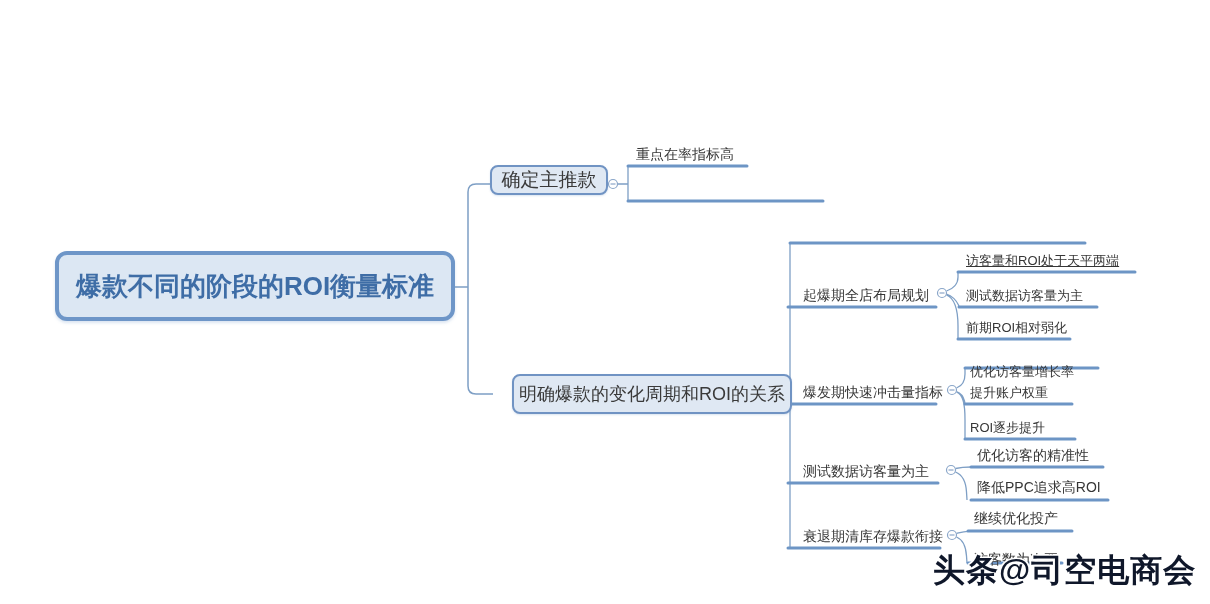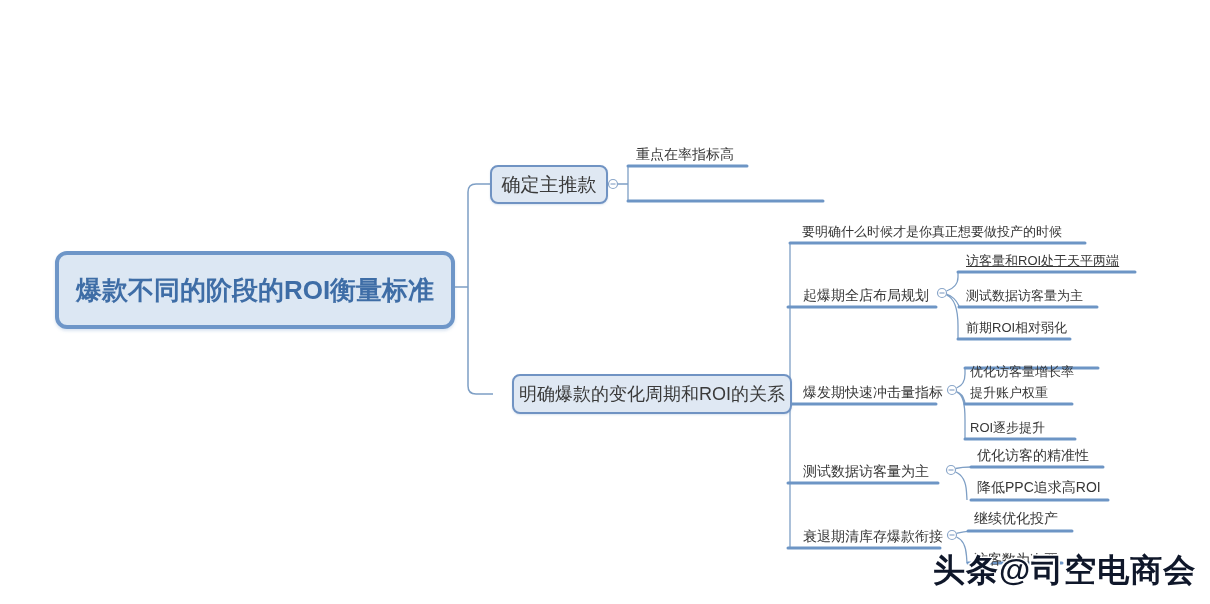--- a/index.html
+++ b/index.html
@@ -6,39 +6,39 @@
   .canvas{
     position:relative;
     width:1210px;height:604px;
     background:#ffffff;
     overflow:hidden;
     font-family:"Liberation Sans","DejaVu Sans",sans-serif;
   }
   svg.wires{position:absolute;left:0;top:0;z-index:1;}
   .node{position:absolute;white-space:nowrap;z-index:2;}
   .root-topic{
-    left:55px;top:251px;width:400px;height:78px;
+    left:55px;top:251px;width:400px;height:70px;
     background:#dce7f3;
     border:4px solid #6e96c8;
     border-radius:12px;
     box-sizing:border-box;
     display:flex;align-items:center;justify-content:center;
     font-size:26px;font-weight:bold;color:#3e6da6;
     box-shadow:0 2px 3px rgba(110,150,200,0.25);
   }
   .box-topic{
     background:#dfe8f3;
     border:2px solid #7093c3;
     border-radius:8px;
     box-sizing:border-box;
     display:flex;align-items:center;justify-content:center;
     color:#3a3a3a;
     box-shadow:0 1px 2px rgba(110,150,200,0.25);
   }
-  .box1{left:490px;top:165px;width:118px;height:39px;font-size:19px;}
+  .box1{left:490px;top:165px;width:118px;height:30px;font-size:19px;}
   .box2{left:512px;top:374px;width:280px;height:40px;font-size:18px;}
   .txt{color:#363636;line-height:1.25;}
   .s14{font-size:14px;}
   .s13{font-size:13px;}
   .watermark{
     left:933px;top:549px;
     font-size:32px;font-weight:bold;letter-spacing:1px;
     color:#0f172a;z-index:5;
     text-shadow:-1.5px -1.5px 0 #fff,1.5px -1.5px 0 #fff,-1.5px 1.5px 0 #fff,
                  1.5px 1.5px 0 #fff,0 -1.5px 0 #fff,0 1.5px 0 #fff,
@@ -110,21 +110,20 @@
       </g>
     </g>
   </svg>
 
   <div class="node root-topic">爆款不同的阶段的ROI衡量标准</div>
 
   <div class="node box-topic box1">确定主推款</div>
   <div class="node txt s14" style="left:636px;top:147px;font-family:Liberation Mono, monospace;">重点在率指标高</div>
 
   <div class="node box-topic box2">明确爆款的变化周期和ROI的关系</div>
-  <div class="node txt s13" style="left:802px;top:224px;">要明确什么时候才是你真正想要做投产的时候</div>
 
   <div class="node txt s14" style="left:803px;top:287px;">起爆期全店布局规划</div>
   <div class="node txt s13" style="left:966px;top:253px;text-decoration:underline;">访客量和ROI处于天平两端</div>
   <div class="node txt s13" style="left:966px;top:288px;">测试数据访客量为主</div>
   <div class="node txt s13" style="left:966px;top:320px;">前期ROI相对弱化</div>
 
   <div class="node txt s14" style="left:803px;top:384px;font-family:Liberation Serif, serif;">爆发期快速冲击量指标</div>
   <div class="node txt s13" style="left:970px;top:364px;">优化访客量增长率</div>
   <div class="node txt s13" style="left:970px;top:385px;">提升账户权重</div>
   <div class="node txt s13" style="left:970px;top:420px;">ROI逐步提升</div>

